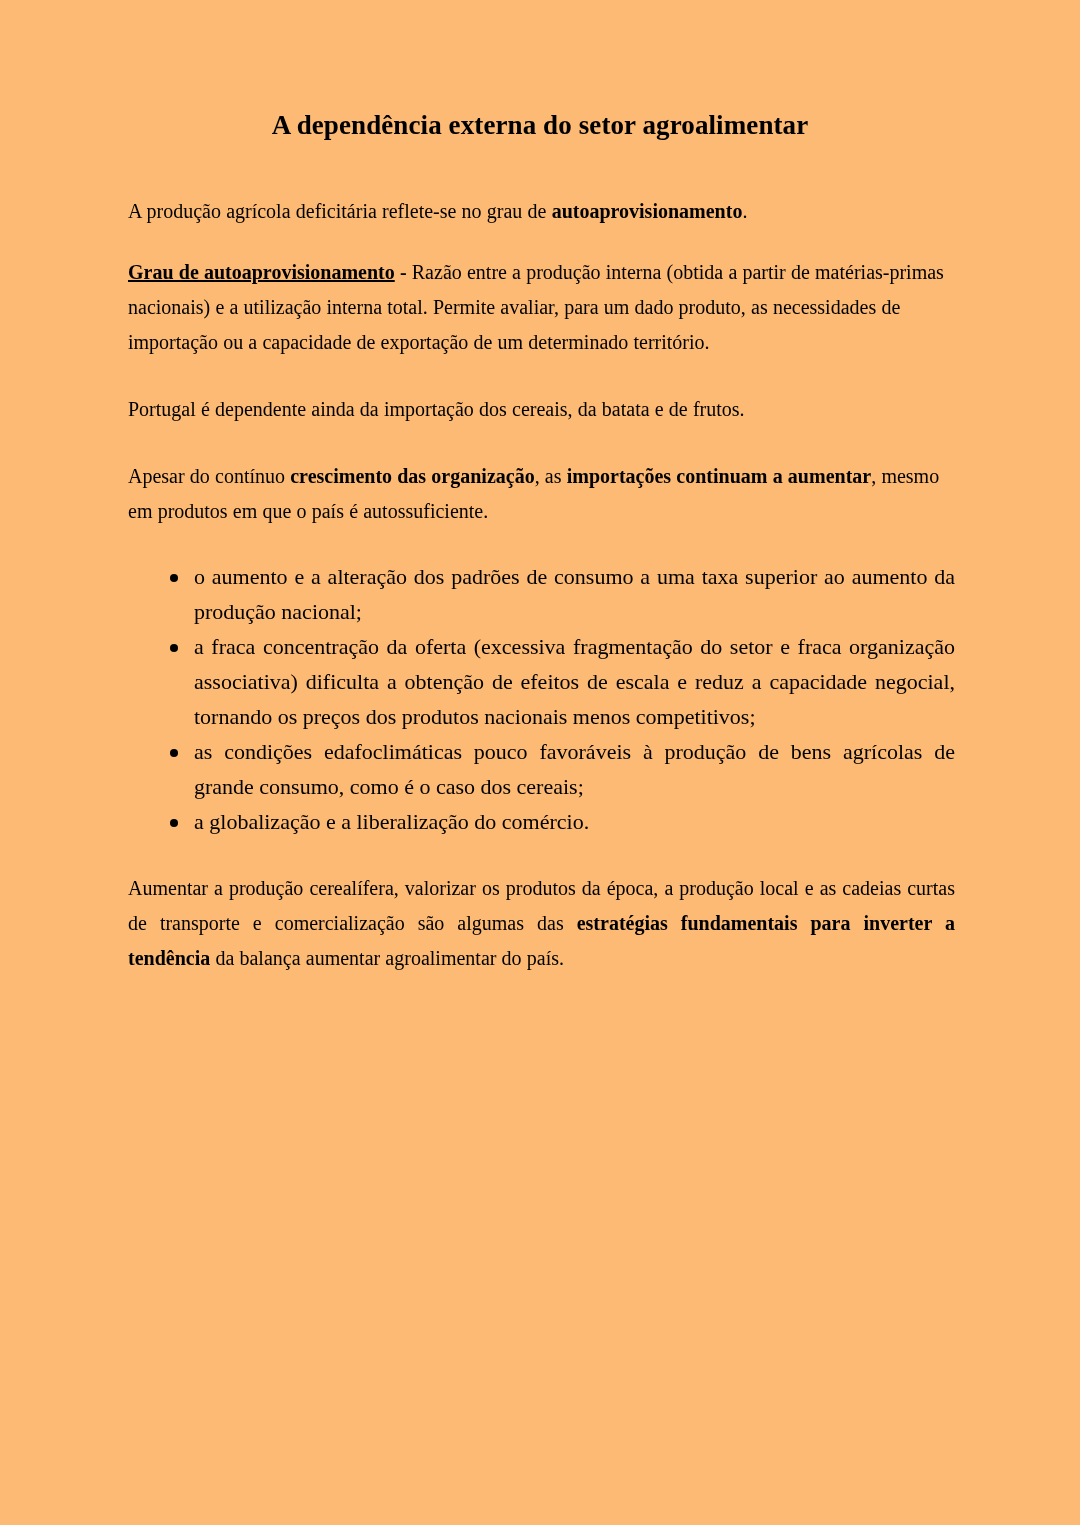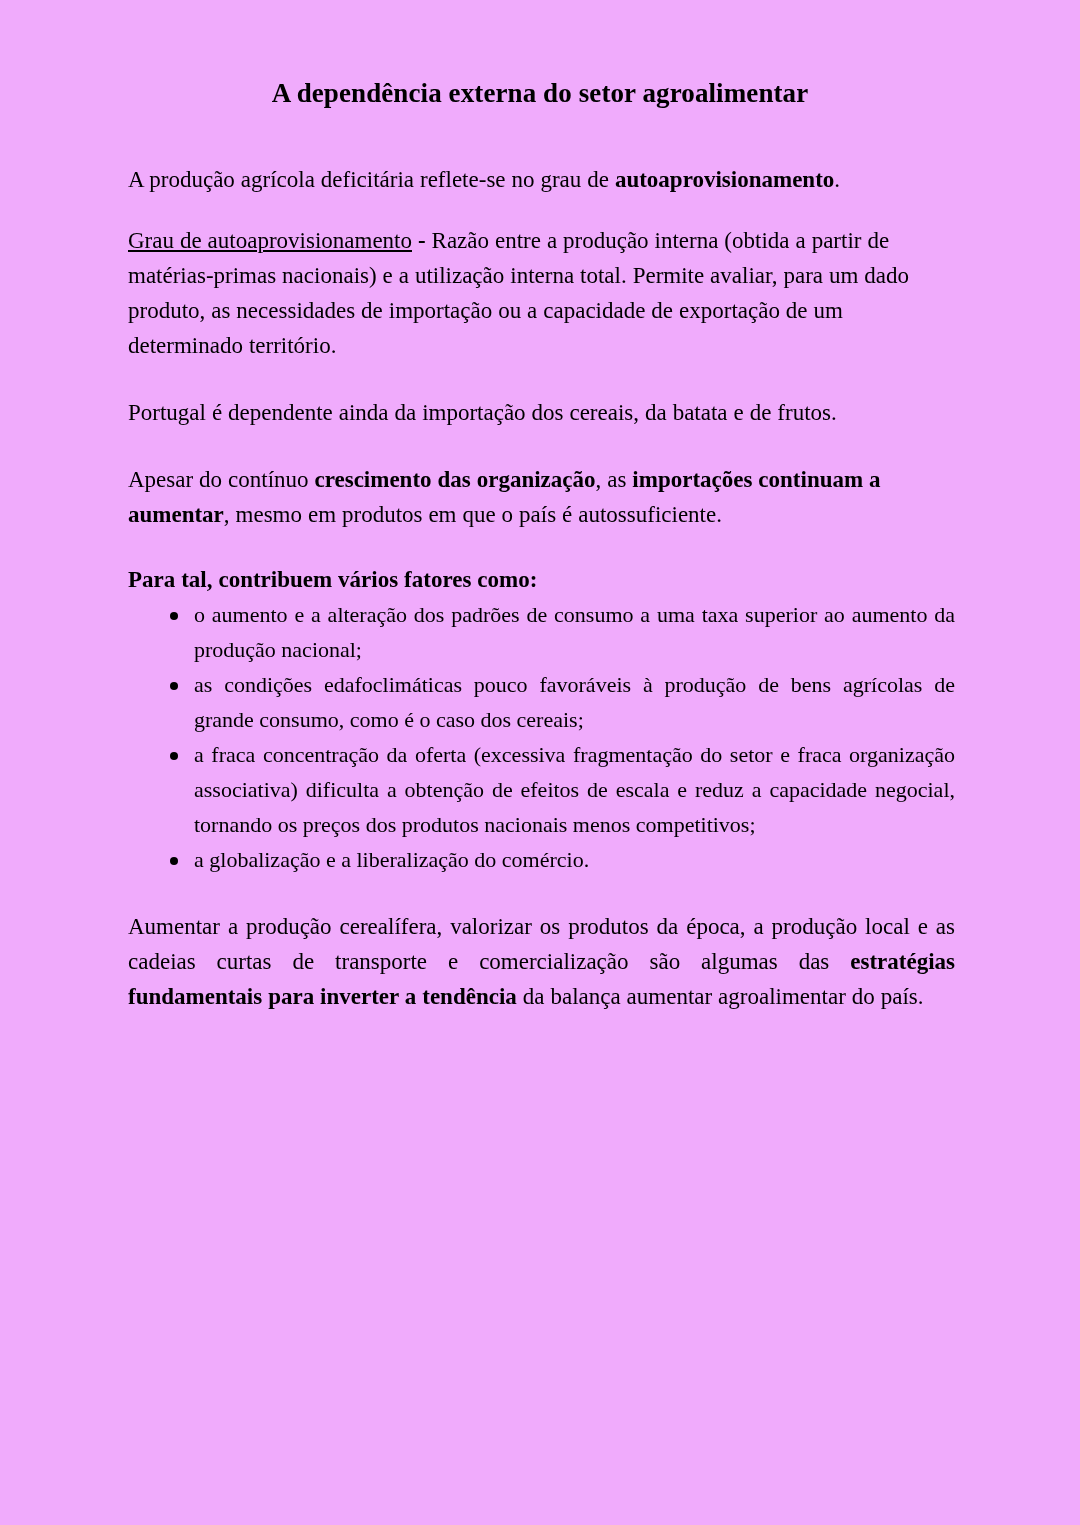--- a/index.html
+++ b/index.html
@@ -12,50 +12,50 @@
     width: 1080px;
     height: 1525px;
     font-family: "Liberation Serif", "DejaVu Serif", serif;
     color: #000000;
     -webkit-font-smoothing: antialiased;
   }
   .page {
     position: relative;
     width: 1080px;
     height: 1525px;
-    background: #f0abfc;
+    background: #fdba74;
     box-sizing: border-box;
-    padding: 76px 125px 0 128px;
+    padding: 108px 125px 0 128px;
   }
   .doc-title {
     font-size: 27px;
     font-weight: bold;
     text-align: center;
     letter-spacing: 0.1px;
     margin: 0 0 0 0;
     line-height: 34px;
     padding-right: 3px;
   }
   .block {
-    font-size: 23px;
+    font-size: 20px;
     line-height: 35px;
     margin: 0;
     text-align: left;
     word-spacing: 0.2px;
   }
   .block.justify {
     text-align: justify;
     text-justify: inter-word;
   }
   .gap-xl { height: 52px; }
   .gap-l  { height: 32px; }
   .gap-m  { height: 30px; }
   .gap-s  { height: 26px; }
   b, .b { font-weight: bold; }
-  .bu { font-weight: normal; text-decoration: underline; }
+  .bu { font-weight: bold; text-decoration: underline; }
   .bullet-list {
     list-style: none;
     margin: 0;
     padding: 0;
   }
   .bullet-item {
     position: relative;
     font-size: 22px;
     line-height: 35px;
     text-align: justify;
@@ -95,31 +95,30 @@
   <div class="gap-l"></div>
 
   <p class="block">Portugal é dependente ainda da importação dos cereais, da batata e de frutos.</p>
 
   <div class="gap-l"></div>
 
   <p class="block"><span>Apesar do contínuo </span><b>crescimento das organização</b><span>, as </span><b>importações continuam a aumentar</b><span>, mesmo em produtos em que o país é autossuficiente.</span></p>
 
   <div class="gap-m"></div>
 
-  <p class="block b">Para tal, contribuem vários fatores como:</p>
 
   <ul class="bullet-list">
     <li class="bullet-item">
         <span class="bullet-text">o aumento e a alteração dos padrões de consumo a uma taxa superior ao aumento da produção nacional;</span>
       </li>
     <li class="bullet-item">
-        <span class="bullet-text">as condições edafoclimáticas pouco favoráveis à produção de bens agrícolas de grande consumo, como é o caso dos cereais;</span>
+        <span class="bullet-text">a fraca concentração da oferta (excessiva fragmentação do setor e fraca organização associativa) dificulta a obtenção de efeitos de escala e reduz a capacidade negocial, tornando os preços dos produtos nacionais menos competitivos;</span>
       </li>
     <li class="bullet-item">
-        <span class="bullet-text">a fraca concentração da oferta (excessiva fragmentação do setor e fraca organização associativa) dificulta a obtenção de efeitos de escala e reduz a capacidade negocial, tornando os preços dos produtos nacionais menos competitivos;</span>
+        <span class="bullet-text">as condições edafoclimáticas pouco favoráveis à produção de bens agrícolas de grande consumo, como é o caso dos cereais;</span>
       </li>
     <li class="bullet-item">
         <span class="bullet-text">a globalização e a liberalização do comércio.</span>
       </li>
   </ul>
 
   <div class="gap-l"></div>
 
   <p class="block justify"><span>Aumentar a produção cerealífera, valorizar os produtos da época, a produção local e as cadeias curtas de transporte e comercialização são algumas das </span><b>estratégias fundamentais para inverter a tendência</b><span> da balança aumentar agroalimentar do país.</span></p>
 

